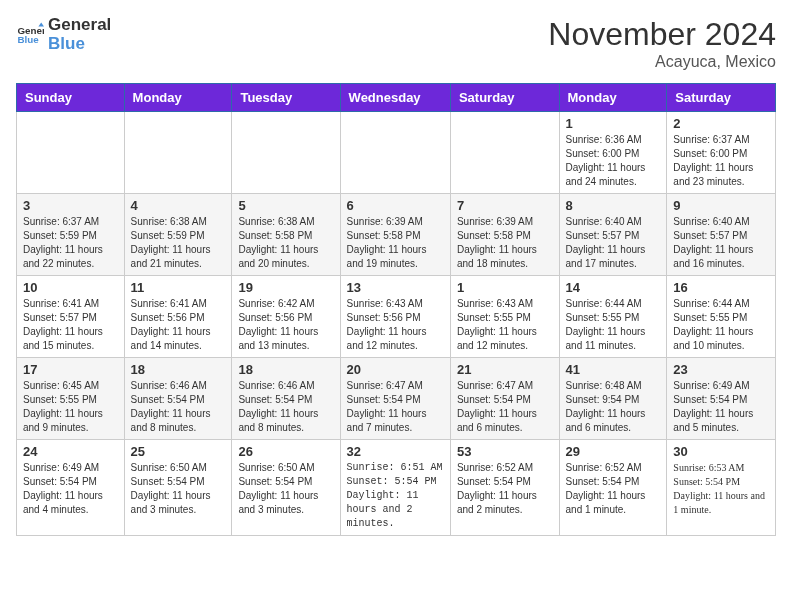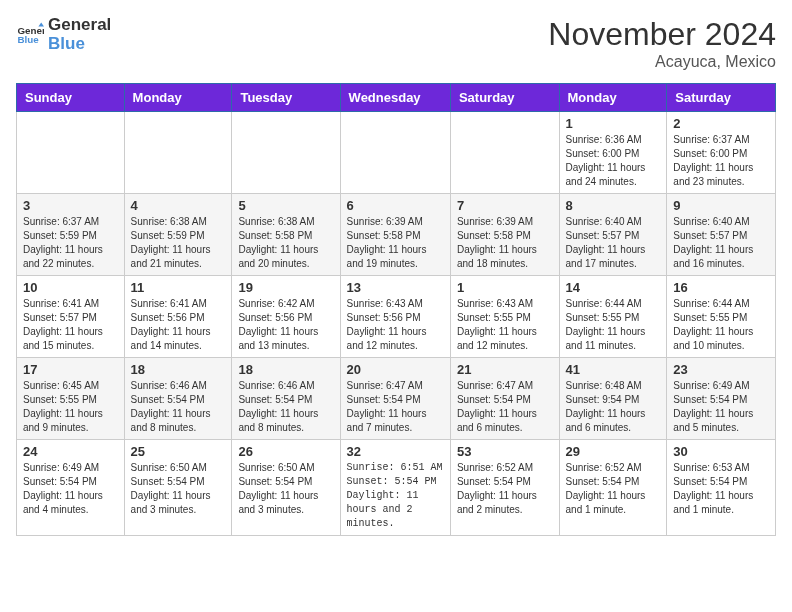--- a/index.html
+++ b/index.html
@@ -299,19 +299,19 @@
 Daylight: 11 hours and 2 minutes.</div>
         </td>
         <td>
           <span class="day-number">29</span>
           <div class="day-info" style="white-space: pre-line;">Sunrise: 6:52 AM
 Sunset: 5:54 PM
 Daylight: 11 hours and 1 minute.</div>
         </td>
         <td>
           <span class="day-number">30</span>
-          <div class="day-info" style="white-space: pre-line;">Sunrise: 6:53 AM
+          <div class="day-info" style="white-space: pre-line; font-family: Liberation Serif, serif;">Sunrise: 6:53 AM
 Sunset: 5:54 PM
 Daylight: 11 hours and 1 minute.</div>
         </td>
       </tr>
     </tbody>
 </table>
 
 </body></html>

